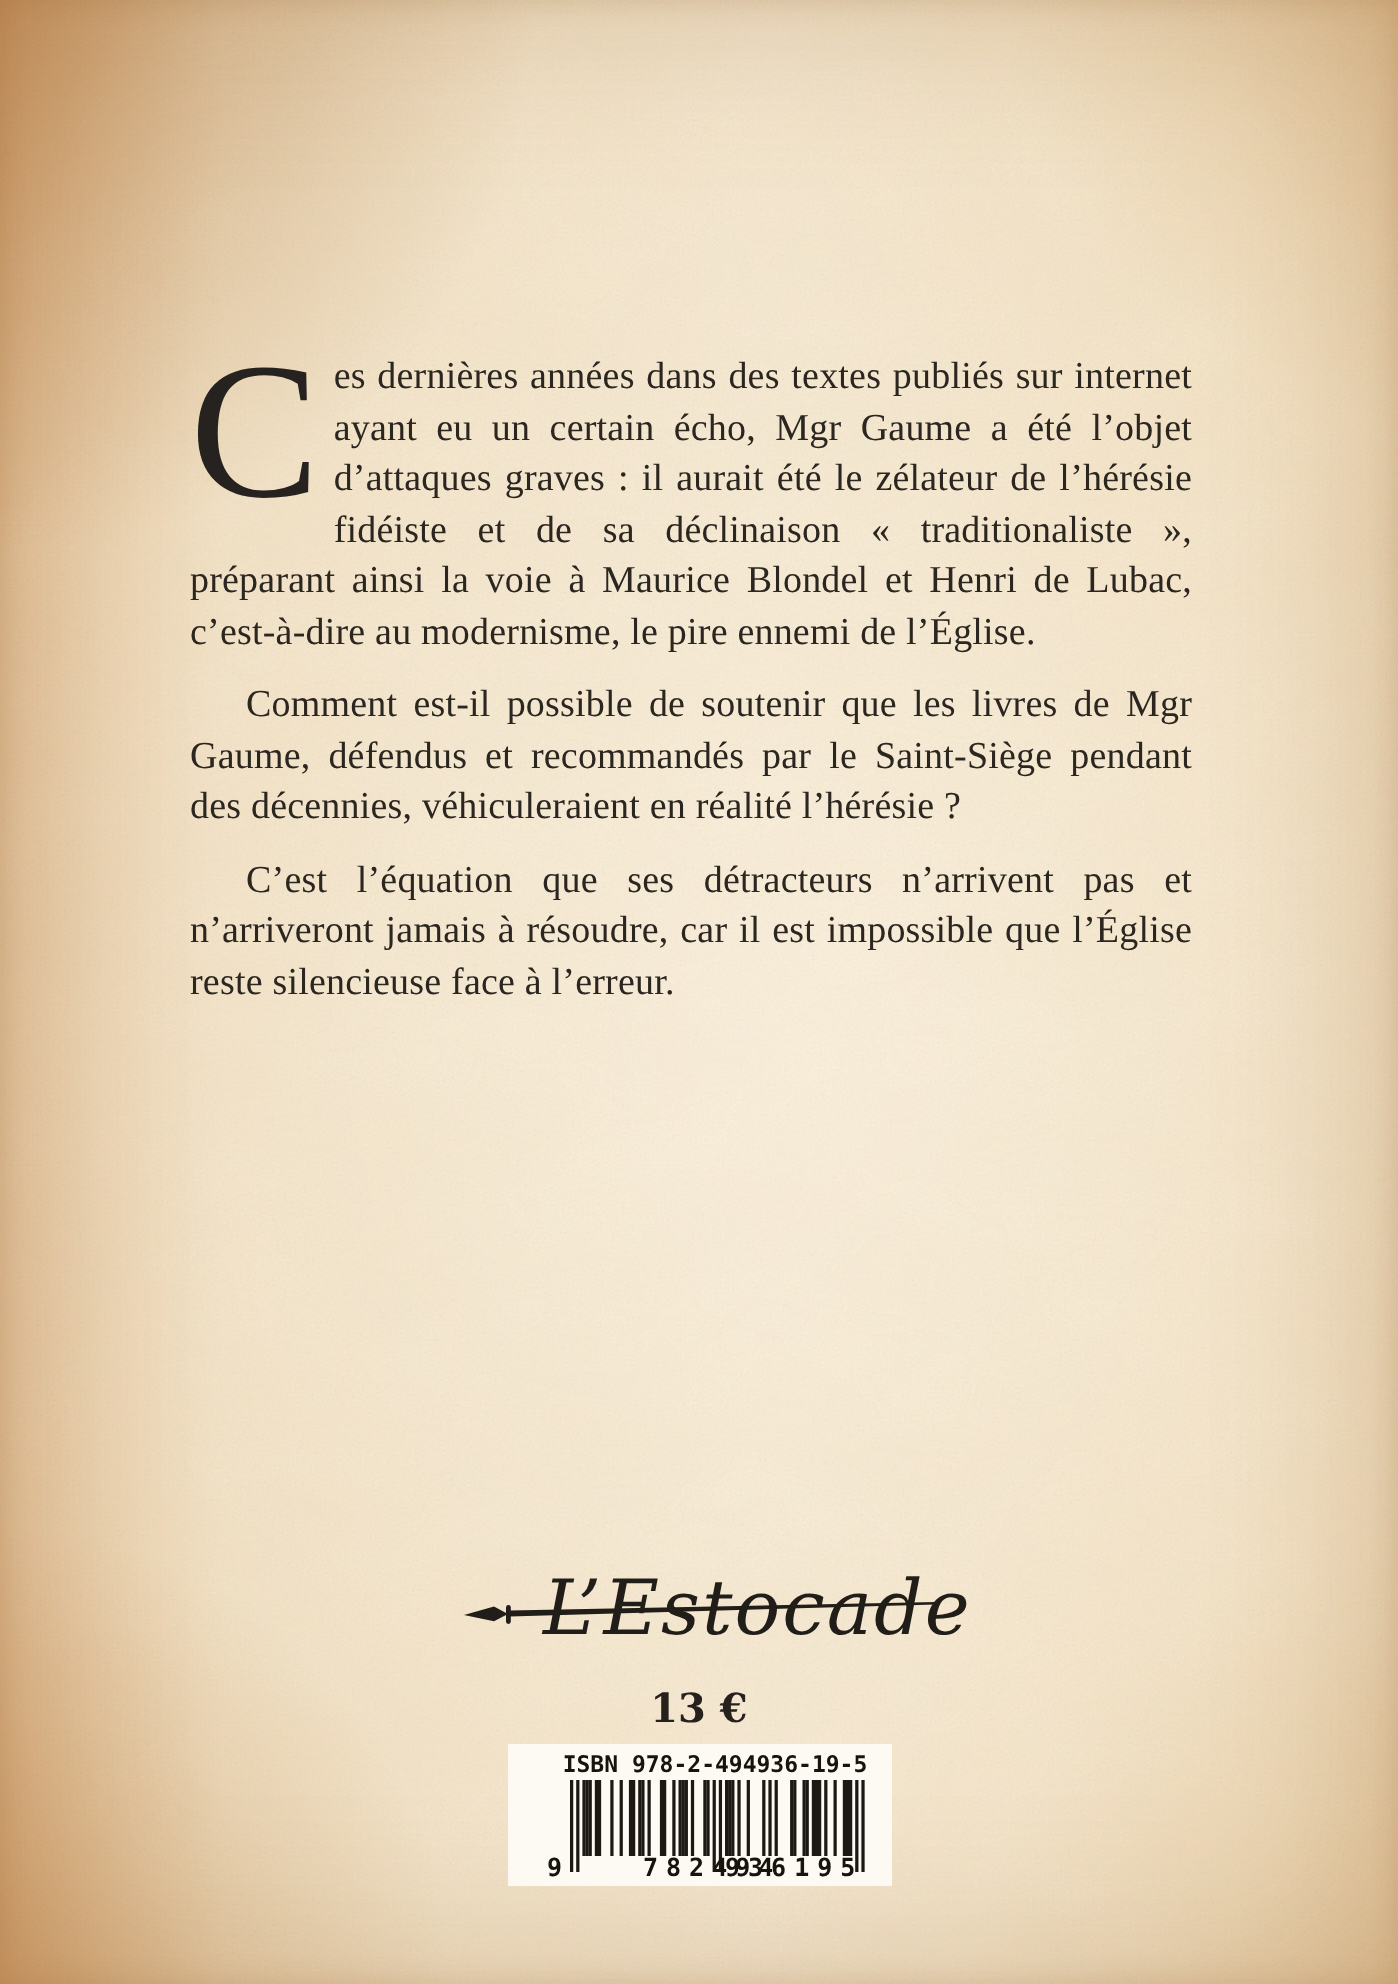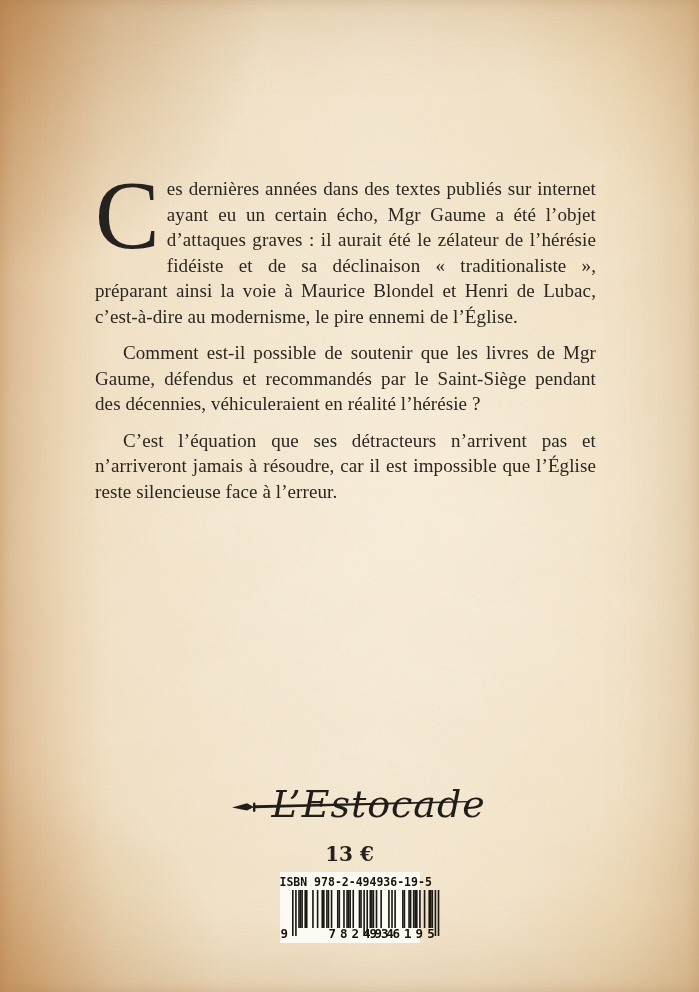--- a/index.html
+++ b/index.html
@@ -98,22 +98,22 @@
     font-size: 20px;
     color: #26211c;
   }
 
   
   .barcode-box {
     position: absolute;
     top: 872px;
     left: 50%;
     transform: translateX(-50%);
-    width: 140px;
-    padding: 3px 0 4px 0;
+    width: 176px;
+    padding: 3px 0 4px 16px;
     background: rgba(253, 251, 245, 0.95);
     text-align: center;
   }
   .isbn-line {
     font-family: "DejaVu Sans Mono", monospace;
     font-weight: 700;
     font-size: 11.5px;
     letter-spacing: 0px;
     color: #17140f;
     white-space: nowrap;

